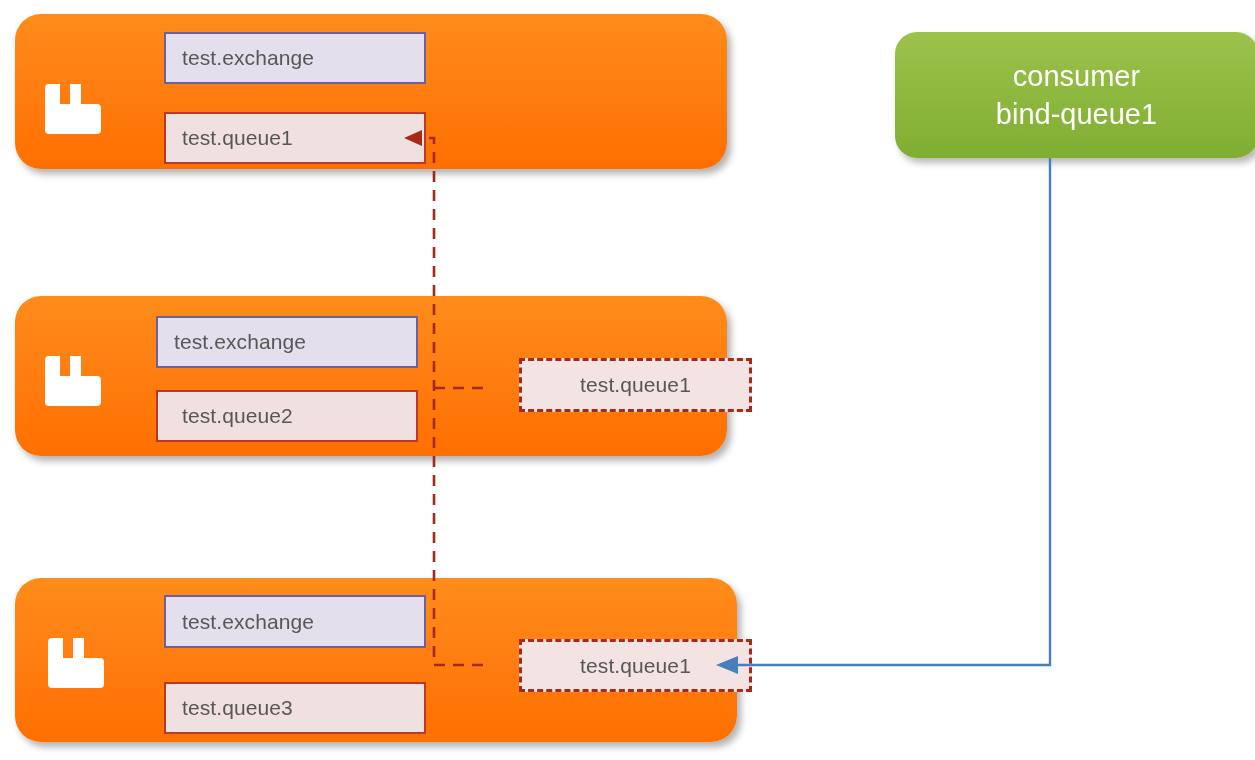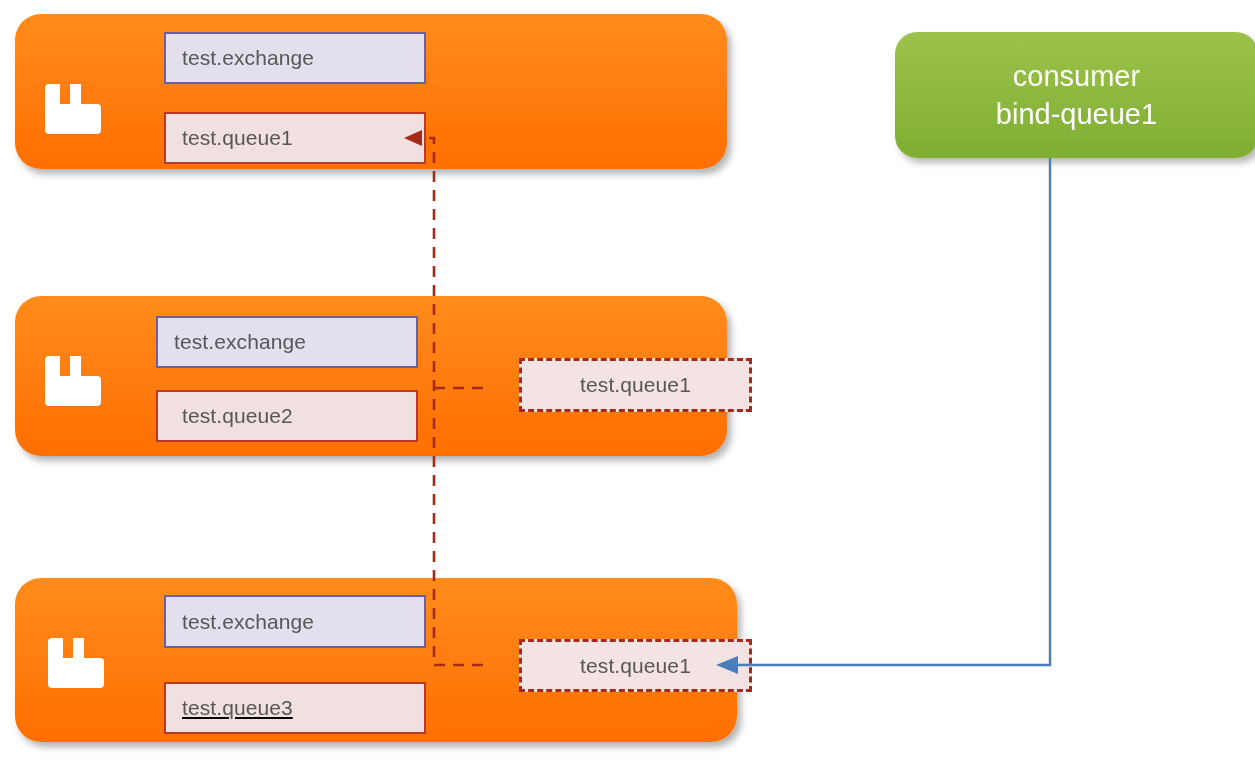--- a/index.html
+++ b/index.html
@@ -135,21 +135,21 @@
 
   <div class="broker" style="left:15px; top:578px; width:722px; height:164px;">
     <span class="rabbit-logo" style="left:33px; top:58px;">
       <svg viewBox="0 0 56 52" xmlns="http://www.w3.org/2000/svg">
         <path fill="#ffffff" d="M4 2 h11 v20 h10 V2 h11 v20 h16 a4 4 0 0 1 4 4 v22 a4 4 0 0 1 -4 4 H4 a4 4 0 0 1 -4 -4 V6 a4 4 0 0 1 4 -4 z M34 30 h10 v10 h-10 z"></path>
       </svg>
     </span>
     <div class="node exchange" style="left:113px; top:17px; width:262px; height:53px;">
       <span class="label">test.exchange</span>
     </div>
-    <div class="node queue" style="left:113px; top:104px; width:262px; height:52px;text-decoration:underline;">
+    <div class="node queue" style="left:113px; top:104px; width:262px; height:52px;">
       <span class="label">test.queue3</span>
     </div>
     <div class="node ghost-queue" style="left:468px; top:61px; width:233px; height:53px;">
       <span class="label">test.queue1</span>
     </div>
   </div>
 
   <div class="consumer" style="left:895px; top:32px; width:363px; height:126px;">
     <span class="ctext">consumer
 bind-queue1</span>

